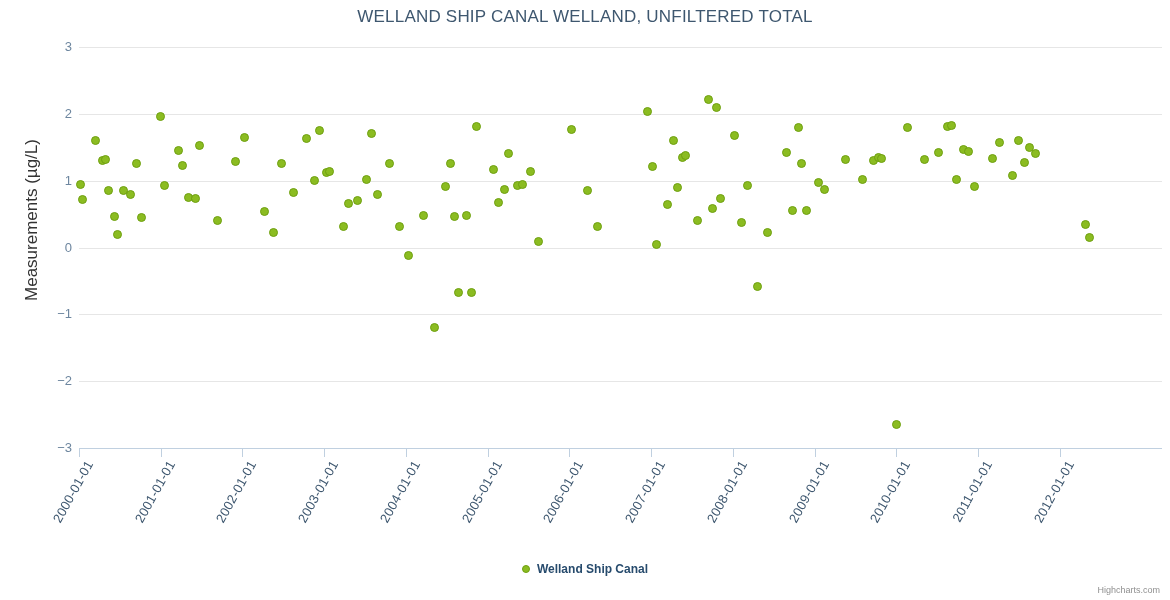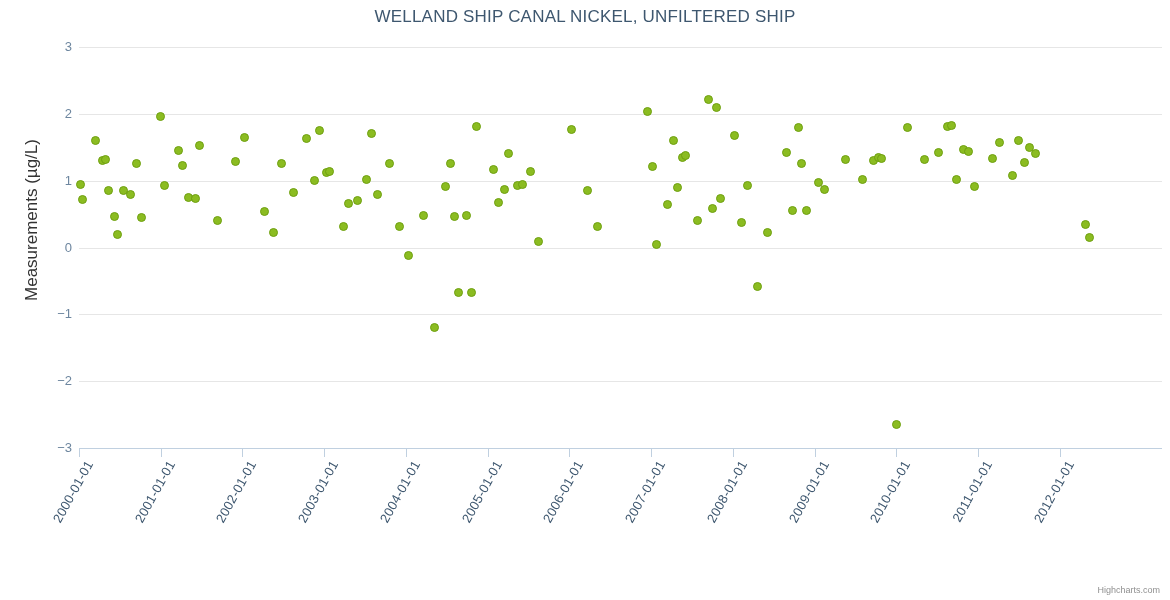--- a/index.html
+++ b/index.html
@@ -127,21 +127,21 @@
     font-size: 9px;
     color: #909090;
     white-space: nowrap;
   }
 </style>
 </head>
 <body>
 
 <div id="chart-root">
 
-  <div id="chart-title">WELLAND SHIP CANAL NICKEL, UNFILTERED SHIP</div>
+  <div id="chart-title">WELLAND SHIP CANAL WELLAND, UNFILTERED TOTAL</div>
 
   <div id="y-axis-title">Measurements (µg/L)</div>
 
   <div id="y-tick-labels">
       <div class="y-tick-label" style="top: -8px;">3</div>
       <div class="y-tick-label" style="top: 58.8333px;">2</div>
       <div class="y-tick-label" style="top: 125.667px;">1</div>
       <div class="y-tick-label" style="top: 192.5px;">0</div>
       <div class="y-tick-label" style="top: 259.333px;">−1</div>
       <div class="y-tick-label" style="top: 326.167px;">−2</div>
@@ -294,16 +294,20 @@
       <div class="x-tick-mark" style="left: 814.623px;"></div>
       <div class="x-tick-label" style="left: 730.623px; width: 88px;">2009-01-01</div>
       <div class="x-tick-mark" style="left: 896.358px;"></div>
       <div class="x-tick-label" style="left: 812.358px; width: 88px;">2010-01-01</div>
       <div class="x-tick-mark" style="left: 978.094px;"></div>
       <div class="x-tick-label" style="left: 894.094px; width: 88px;">2011-01-01</div>
       <div class="x-tick-mark" style="left: 1059.83px;"></div>
       <div class="x-tick-label" style="left: 975.83px; width: 88px;">2012-01-01</div>
     </div>
 
+  <div id="legend"><span class="legend-item">
+        <span class="legend-marker" style="background: rgb(139, 188, 33);"></span>
+        <span>Welland Ship Canal</span>
+      </span></div>
 
   <div id="credits">Highcharts.com</div>
 
 </div>
 
 </body></html>

